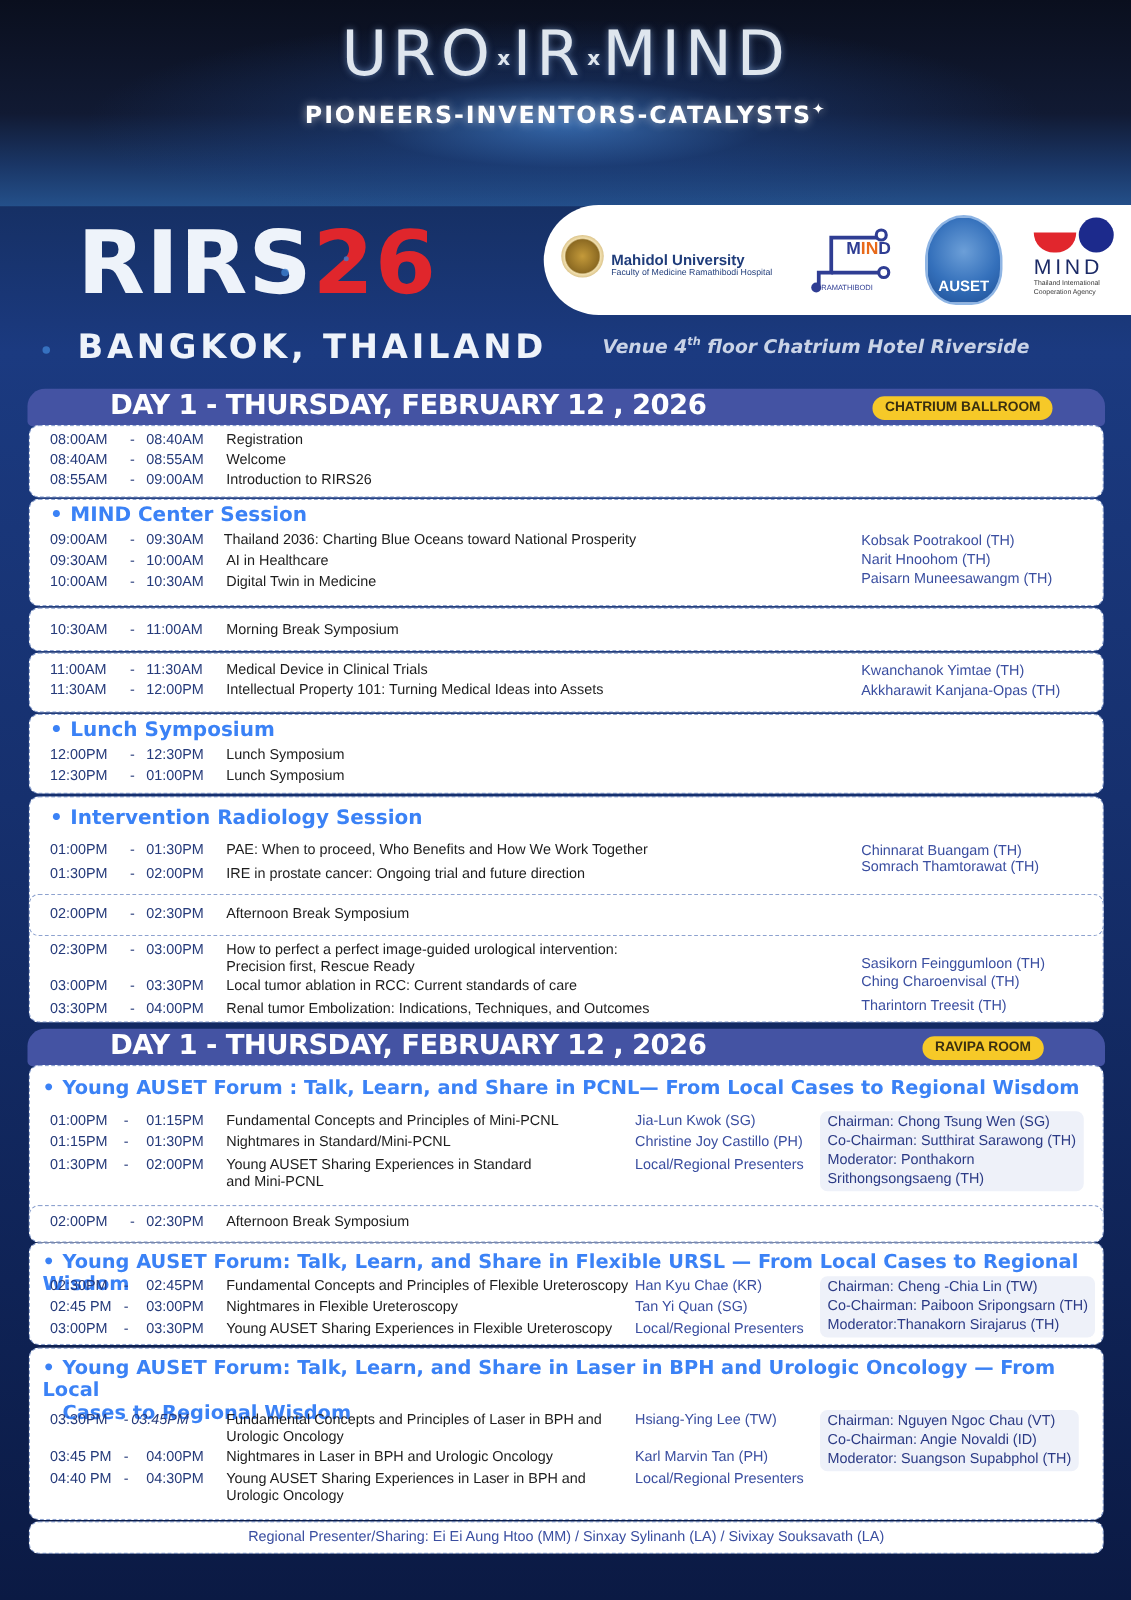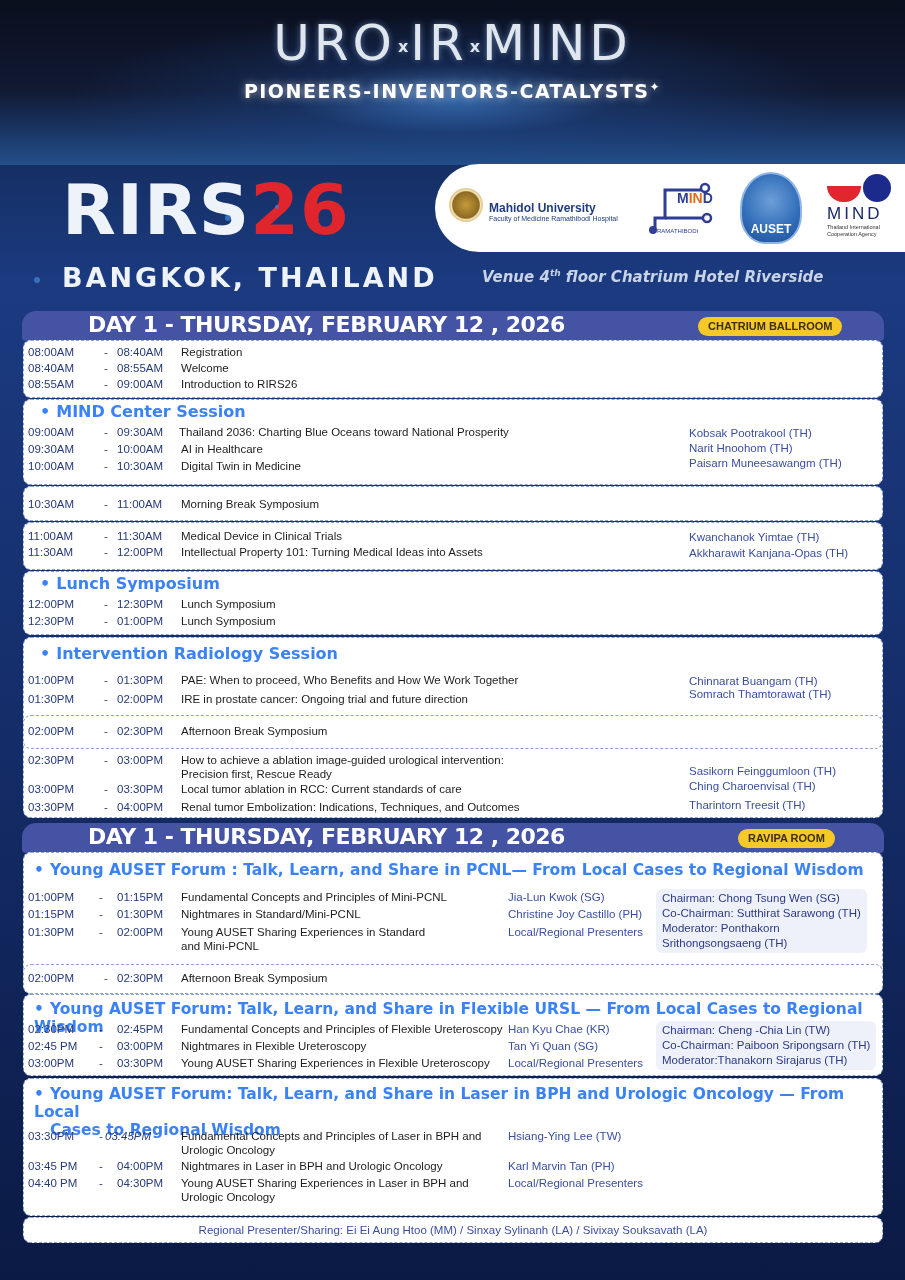--- a/index.html
+++ b/index.html
@@ -95,21 +95,21 @@
   .box {
     position: absolute; left: 23px; width: 860px; background: #ffffff;
     border: 1.5px dashed #8da2cf; border-radius: 8px;
   }
   .sect-title {
     position: absolute; left: 16px;
     font-family: "DejaVu Sans", sans-serif; font-weight: bold; font-size: 16px; color: #3b82f6;
   }
   .sect-title .bullet { margin-right: 6px; }
   .row { position: absolute; font-size: 11.5px; color: #1d1d1d; white-space: nowrap; }
-  .t1 { position: absolute; left: 4px; color: #253a7a; }
+  .t1 { position: absolute; left: 16px; color: #253a7a; }
   .t2 { position: absolute; color: #253a7a; }
   .dash { position: absolute; color: #253a7a; }
   .topic { position: absolute; left: 157px; color: #1d1d1d; }
   .spk { position: absolute; color: #3a4ea0; font-size: 11.5px; white-space: nowrap; text-align: center; }
   .chair-box {
     position: absolute; left: 632px; background: #eef1f9; border-radius: 6px; padding: 2px 6px;
     font-size: 11.5px; color: #2b3a85; line-height: 15px; white-space: nowrap;
   }
   .footer-line {
     position: absolute; left: 0; width: 100%; text-align: center; top: 6px; font-size: 11.5px; color: #3a4ea0;
@@ -279,21 +279,21 @@
         <span class="dash" style="left:80px;">-</span>
         <span class="t2" style="left:93px;">02:30PM</span>
         <span class="topic">Afternoon Break Symposium</span>
       </div>
   </div>
 
   <div class="row" style="top:116px;">
       <span class="t1">02:30PM</span>
       <span class="dash" style="left:80px;">-</span>
       <span class="t2" style="left:93px;">03:00PM</span>
-      <span class="topic">How to achieve a ablation image-guided urological intervention:</span>
+      <span class="topic">How to perfect a perfect image-guided urological intervention:</span>
     </div>
   <div class="row" style="top:130px;">
       <span class="topic">Precision first, Rescue Ready</span>
     </div>
   <div class="row" style="top:145px;">
       <span class="t1">03:00PM</span>
       <span class="dash" style="left:80px;">-</span>
       <span class="t2" style="left:93px;">03:30PM</span>
       <span class="topic">Local tumor ablation in RCC: Current standards of care</span>
     </div>
@@ -407,17 +407,22 @@
       <span class="dash" style="left:75px;">-</span>
       <span class="t2" style="left:93px;">04:30PM</span>
       <span class="topic">Young AUSET Sharing Experiences in Laser in BPH and</span>
     </div>
   <div class="row" style="top:112px;">
       <span class="topic">Urologic Oncology</span>
     </div>
   <div class="spk" style="left:484px;top:51px;">Hsiang-Ying Lee (TW)</div>
   <div class="spk" style="left:484px;top:81px;">Karl Marvin Tan (PH)</div>
   <div class="spk" style="left:484px;top:98px;">Local/Regional Presenters</div>
+  <div class="chair-box" style="top:49px;">
+    <div>Chairman: Nguyen Ngoc Chau (VT)</div>
+    <div>Co-Chairman: Angie Novaldi (ID)</div>
+    <div>Moderator: Suangson Supabphol (TH)</div>
+  </div>
 </div>
 
 <div class="box" style="top:1217px;height:26px;">
   <div class="footer-line">Regional Presenter/Sharing:   Ei Ei Aung Htoo (MM) / Sinxay Sylinanh (LA) / Sivixay Souksavath (LA)</div>
 </div>
 
 </body></html>

